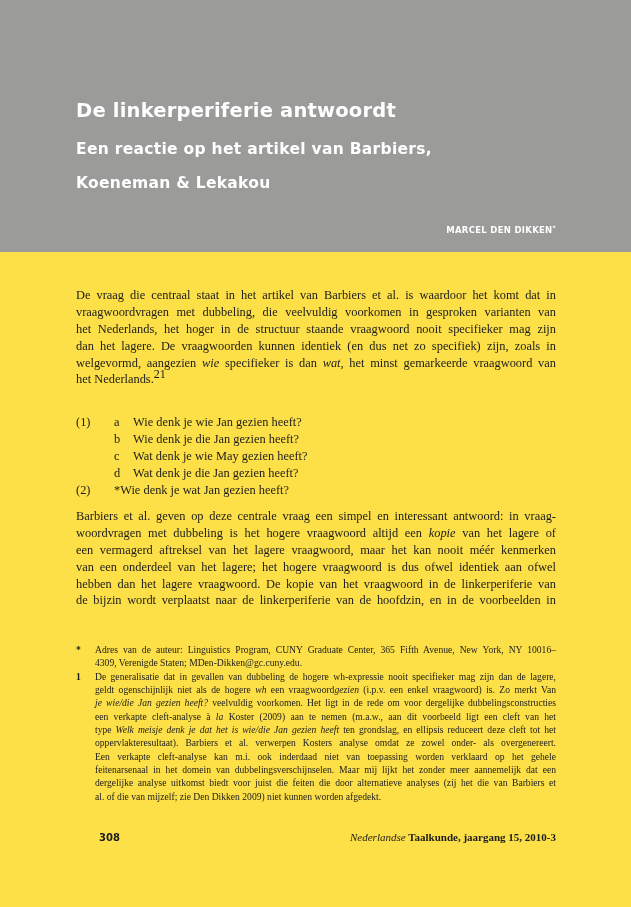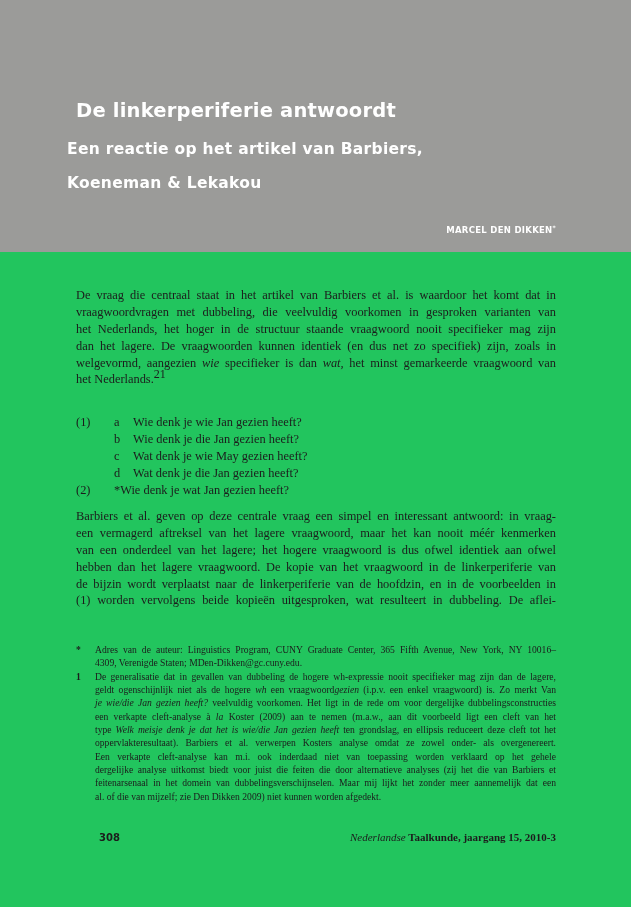--- a/index.html
+++ b/index.html
@@ -1,29 +1,29 @@
 <!DOCTYPE html>
 <html><head>
 <meta charset="utf-8">
 <style>
   html, body { margin: 0; padding: 0; background: #ffffff; }
   body { width: 631px; height: 907px; position: relative; overflow: hidden; }
-  .page { position: absolute; left: 0; top: 0; width: 631px; height: 907px; background: #22c55e; }
+  .page { position: absolute; left: 0; top: 0; width: 631px; height: 907px; background: #fde047; }
 
   .header-band {
     position: absolute; left: 0; top: 0; width: 631px; height: 252px;
     background: #9b9b99;
   }
   .title {
     position: absolute; left: 76px; top: 99px;
     font-family: "DejaVu Sans", sans-serif; font-weight: bold;
     font-size: 19.5px; color: #ffffff; letter-spacing: 0.2px; white-space: nowrap;
   }
   .subtitle-line {
-    position: absolute; left: 67px;
+    position: absolute; left: 76px;
     font-family: "DejaVu Sans", sans-serif; font-weight: bold;
     font-size: 15.5px; color: #ffffff; letter-spacing: 0.3px; white-space: nowrap;
   }
   .sub1 { top: 140px; }
   .sub2 { top: 174px; }
   .author {
     position: absolute; right: 75px; top: 224px;
     font-family: "DejaVu Sans", sans-serif; font-weight: bold;
     font-size: 8.5px; color: #ffffff; letter-spacing: 0.3px; white-space: nowrap;
   }
@@ -115,44 +115,44 @@
       <span class="ex-sent">Wat denk je die Jan gezien heeft?</span>
     </div>
     <div class="ex-row">
       <span class="ex-num">(2)</span>
       <span class="ex-sent-star">*Wie denk je wat Jan gezien heeft?</span>
     </div>
   </div>
 
   <div class="body-text p2">
     <span class="body-line">Barbiers et al. geven op deze centrale vraag een simpel en interessant antwoord: in vraag-</span>
+    <span class="body-line"><span>woordvragen met dubbeling is het hogere vraagwoord altijd een </span><i>kopie</i><span> van het lagere of</span></span>
     <span class="body-line">een vermagerd aftreksel van het lagere vraagwoord, maar het kan nooit méér kenmerken</span>
     <span class="body-line">van een onderdeel van het lagere; het hogere vraagwoord is dus ofwel identiek aan ofwel</span>
     <span class="body-line">hebben dan het lagere vraagwoord. De kopie van het vraagwoord in de linkerperiferie van</span>
     <span class="body-line">de bijzin wordt verplaatst naar de linkerperiferie van de hoofdzin, en in de voorbeelden in</span>
-    <span class="body-line">(1) worden vervolgens beide kopieën uitgesproken, wat resulteert in dubbeling. De aflei-</span>
   </div>
 
   <div class="footnotes">
     <div class="fn-block">
       <span class="fn-mark">*</span>
       <span class="fn-line">Adres van de auteur: Linguistics Program, CUNY Graduate Center, 365 Fifth Avenue, New York, NY 10016–</span>
       <span class="fn-line last">4309, Verenigde Staten; MDen-Dikken@gc.cuny.edu.</span>
     </div>
     <div class="fn-block">
       <span class="fn-mark">1</span>
       <span class="fn-line">De generalisatie dat in gevallen van dubbeling de hogere wh-expressie nooit specifieker mag zijn dan de lagere,</span>
       <span class="fn-line"><span>geldt ogenschijnlijk niet als de hogere </span><i>wh</i><span> een vraagwoord</span><i>gezien</i><span> (i.p.v. een enkel vraagwoord) is. Zo merkt Van</span></span>
       <span class="fn-line"><i>je wie/die Jan gezien heeft?</i><span> veelvuldig voorkomen. Het ligt in de rede om voor dergelijke dubbelingsconstructies</span></span>
       <span class="fn-line"><span>een verkapte cleft-analyse à </span><i>la</i><span> Koster (2009) aan te nemen (m.a.w., aan dit voorbeeld ligt een cleft van het</span></span>
       <span class="fn-line"><span>type </span><i>Welk meisje denk je dat het is wie/die Jan gezien heeft</i><span> ten grondslag, en ellipsis reduceert deze cleft tot het</span></span>
       <span class="fn-line">oppervlakteresultaat). Barbiers et al. verwerpen Kosters analyse omdat ze zowel onder- als overgenereert.</span>
       <span class="fn-line">Een verkapte cleft-analyse kan m.i. ook inderdaad niet van toepassing worden verklaard op het gehele</span>
+      <span class="fn-line">feitenarsenaal in het domein van dubbelingsverschijnselen. Maar mij lijkt het zonder meer aannemelijk dat een</span>
       <span class="fn-line">dergelijke analyse uitkomst biedt voor juist die feiten die door alternatieve analyses (zij het die van Barbiers et</span>
-      <span class="fn-line">feitenarsenaal in het domein van dubbelingsverschijnselen. Maar mij lijkt het zonder meer aannemelijk dat een</span>
       <span class="fn-line last">al. of die van mijzelf; zie Den Dikken 2009) niet kunnen worden afgedekt.</span>
     </div>
   </div>
 
   <div class="footer-page">308</div>
   <div class="footer-journal"><i>Nederlandse</i><b> Taalkunde, jaargang 15, 2010-3</b></div>
 
 </div>
 
 </body></html>

